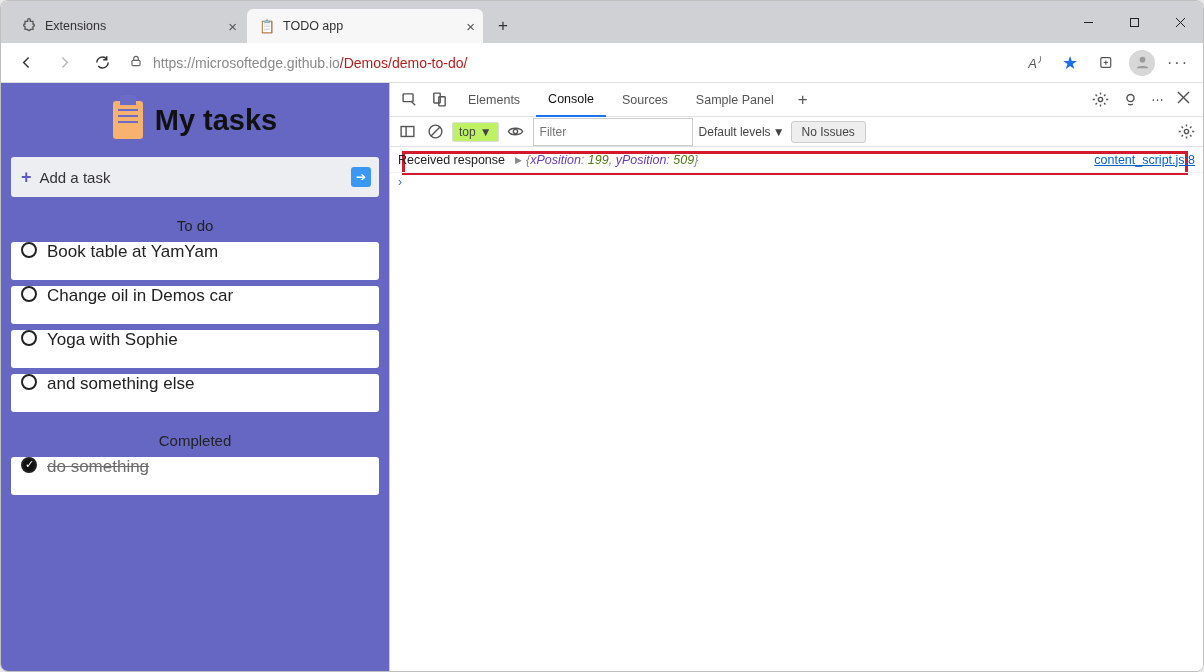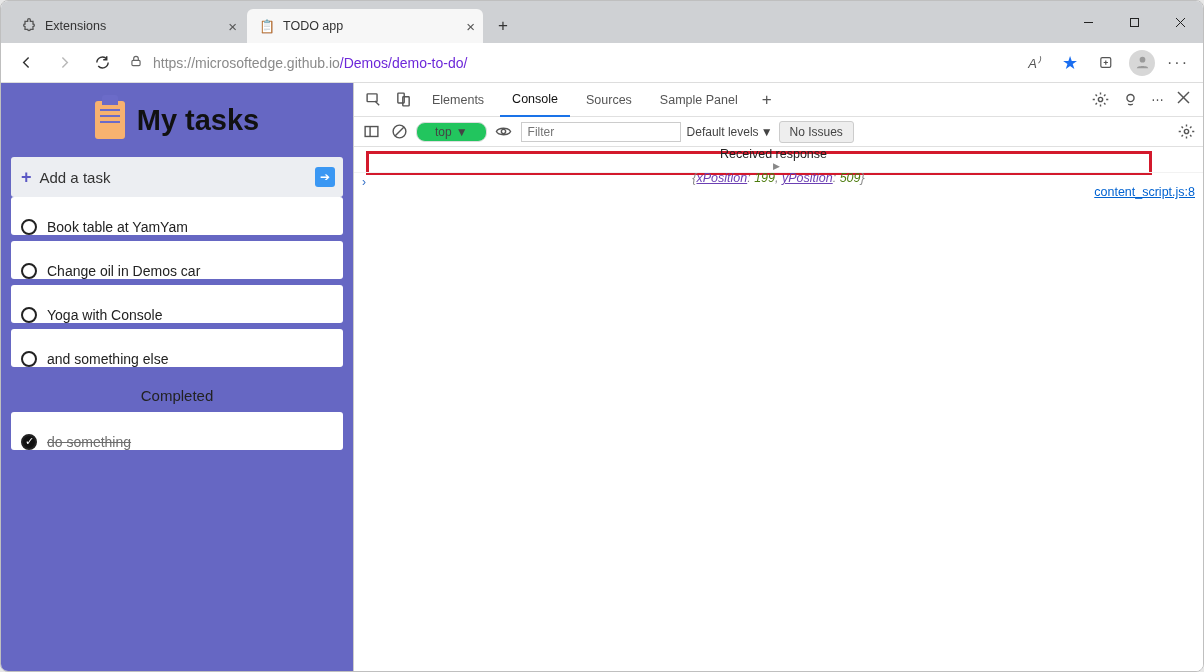--- a/index.html
+++ b/index.html
@@ -25,58 +25,58 @@
   .wincontrols{position:absolute;right:0;top:0;height:42px;display:flex;}
   .winbtn{width:46px;display:flex;align-items:center;justify-content:center;font-size:14px;color:#222;}
 
   
   .addrbar{height:40px;background:#fff;border-bottom:1px solid #ddd;display:flex;align-items:center;padding:0 8px;gap:4px;}
   .iconbtn{width:34px;height:30px;display:flex;align-items:center;justify-content:center;color:#555;border-radius:4px;}
   .iconbtn svg,.iconbtn .g{width:17px;height:17px;}
   .urlbox{flex:1;height:30px;display:flex;align-items:center;padding:0 6px;font-size:14px;}
   .urlbox .lock{color:#666;margin-right:10px;font-size:13px;}
   .url-host{color:#8a8a8a;}
-  .url-path{color:#6d28d9;}
+  .url-path{color:#b91c1c;}
   .right-icons{display:flex;align-items:center;gap:2px;margin-left:auto;}
   .avatar{width:26px;height:26px;border-radius:50%;background:#d7d7d7;display:flex;align-items:center;justify-content:center;}
 
   
   .content{flex:1;display:flex;min-height:0;}
-  .page{width:352px;background:var(--purple);padding:14px 10px;color:#fff;overflow:auto;}
+  .page{width:388px;background:var(--purple);padding:14px 10px;color:#fff;overflow:auto;}
   .page h1{display:flex;align-items:center;justify-content:center;gap:12px;font-size:29px;color:#111;margin:4px 0 18px;}
   .clip{display:inline-flex;width:30px;height:38px;background:#f7b26f;border-radius:3px;position:relative;}
   .clip::before{content:"";position:absolute;top:-6px;left:7px;width:16px;height:10px;background:#6b6bc8;border-radius:3px 3px 0 0;}
   .clip::after{content:"";position:absolute;top:8px;left:5px;right:5px;height:2px;background:#6b6bc8;box-shadow:0 6px 0 #6b6bc8,0 12px 0 #6b6bc8;}
   .addtask{background:#eceef2;color:#333;height:40px;border-radius:3px;display:flex;align-items:center;padding:0 10px;font-size:15px;position:relative;}
   .addtask .plus{color:#5b58c4;font-weight:bold;margin-right:8px;font-size:18px;}
   .goarrow{position:absolute;right:8px;width:20px;height:20px;background:#3a97f3;border-radius:3px;display:flex;align-items:center;justify-content:center;color:#fff;font-size:12px;}
   .section{color:#222;text-align:center;font-size:15px;margin:20px 0 8px;}
-  .task{background:#fff;color:#222;height:38px;border-radius:3px;display:flex;align-items:flex-end;padding:0 10px;font-size:14px;margin-bottom:6px;}
+  .task{background:#fff;color:#222;height:38px;border-radius:3px;display:flex;align-items:flex-start;padding:0 10px;font-size:17px;margin-bottom:6px;}
   .radio{width:16px;height:16px;border:2px solid #222;border-radius:50%;margin-right:10px;flex:none;}
   .radio.done{background:#111;position:relative;}
   .radio.done::after{content:"✓";color:#fff;position:absolute;font-size:11px;left:2px;top:-1px;}
   .done-text{text-decoration:line-through;color:#6d6d6d;}
 
   
   .devtools{flex:1;display:flex;flex-direction:column;border-left:1px solid #ccc;background:#fff;min-width:0;}
   .dt-tabs{height:34px;display:flex;align-items:center;border-bottom:1px solid var(--devtools-border);padding:0 6px;gap:4px;font-size:12.5px;color:#555;}
   .dt-tabs .tlabel{padding:8px 12px;height:34px;display:flex;align-items:center;cursor:default;}
   .dt-tabs .tlabel.active{color:#111;border-bottom:2px solid var(--accent-blue);}
   .dt-tabs .spacer{flex:1;}
   .dt-toolbar{height:30px;display:flex;align-items:center;border-bottom:1px solid var(--devtools-border);padding:0 6px;gap:6px;font-size:12px;color:#444;}
-  .dt-select{background:#22c55e;border:1px solid #ddd;padding:1px 18px;border-radius:9px;display:flex;align-items:center;gap:4px;height:20px;}
-  .dt-input{border:1px solid #ccc;height:20px;width:160px;padding:0 6px;font-size:12px;}
+  .dt-select{background:#bef264;border:1px solid #ddd;padding:1px 6px;border-radius:2px;display:flex;align-items:center;gap:4px;height:20px;}
+  .dt-input{border:1px solid #ccc;height:28px;width:160px;padding:0 6px;font-size:12px;}
   .dt-noissues{background:#eee;border:1px solid #ccc;padding:1px 10px;height:22px;border-radius:3px;display:flex;align-items:center;}
   .dt-body{flex:1;font-family:Consolas,monospace;font-size:12.5px;position:relative;}
-  .logrow{display:flex;align-items:center;height:26px;border-bottom:1px solid #f2f2f2;padding:0 8px;position:relative;flex-direction:column;}
+  .logrow{display:flex;align-items:center;height:26px;border-bottom:1px solid #f2f2f2;padding:0 8px;position:relative;}
   .outline{position:absolute;left:12px;top:4px;width:786px;height:24px;border:3px solid #d3192c;pointer-events:none;}
   .logrow .msg{color:#222;margin-right:10px;}
   .logrow .tri{color:#888;font-size:9px;margin-right:4px;}
   .obj{color:#888;font-style:italic;}
-  .obj .k{color:#6b3fb3;text-decoration:underline;}
+  .obj .k{color:#6b3fb3;}
   .obj .n{color:#4d7c0f;}
   .src{color:var(--link);text-decoration:underline;margin-left:auto;font-style:normal;}
   .prompt{color:#3470c8;padding:2px 8px;font-size:12px;}
 </style>
 </head>
 <body>
 
 <div class="window">
 
   <div class="titlebar">
@@ -173,31 +173,32 @@
     <div class="page">
       <h1>
         <span class="clip"></span>
         <span>My tasks</span>
       </h1>
       <div class="addtask">
         <span class="plus">+</span>
         <span>Add a task</span>
         <span class="goarrow">➔</span>
       </div>
+      <div class="section">To do</div>
       <div class="task">
           <span class="radio"></span>
           <span>Book table at YamYam</span>
         </div>
       <div class="task">
           <span class="radio"></span>
           <span>Change oil in Demos car</span>
         </div>
       <div class="task">
           <span class="radio"></span>
-          <span>Yoga with Console</span>
+          <span>Yoga with Sophie</span>
         </div>
       <div class="task">
           <span class="radio"></span>
           <span>and something else</span>
         </div>
       <div class="section">Completed</div>
       <div class="task">
           <span class="radio done"></span>
           <span class="done-text">do something</span>
         </div>

